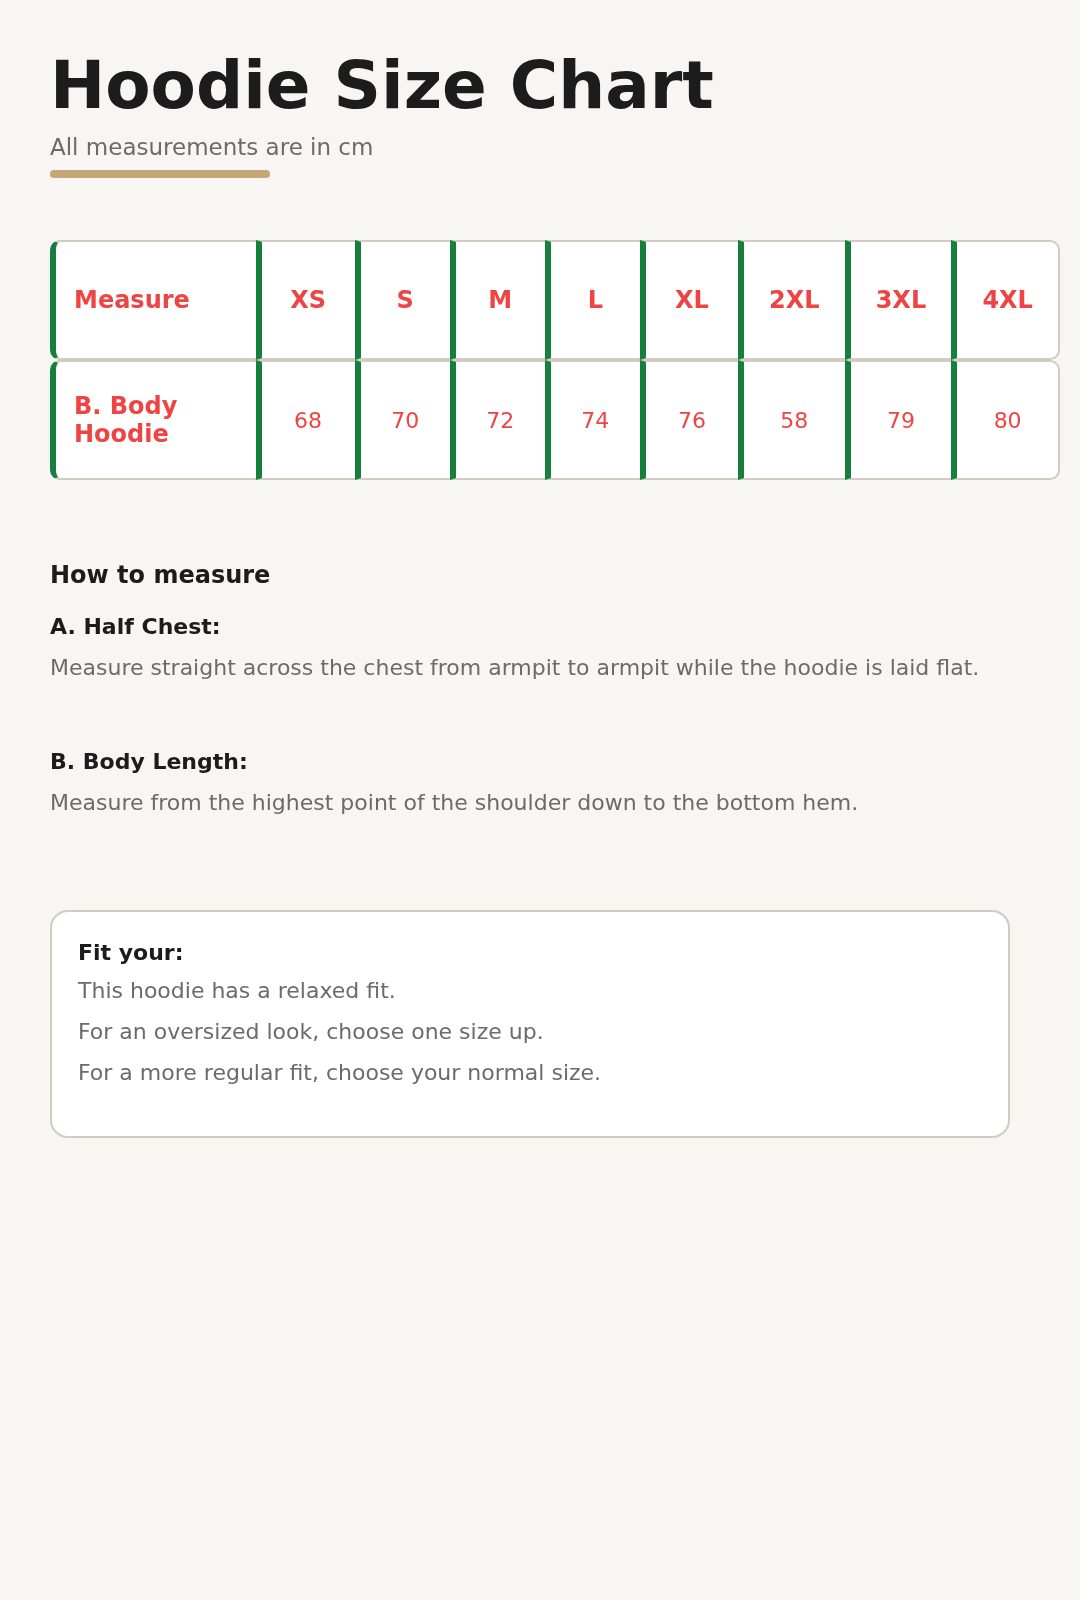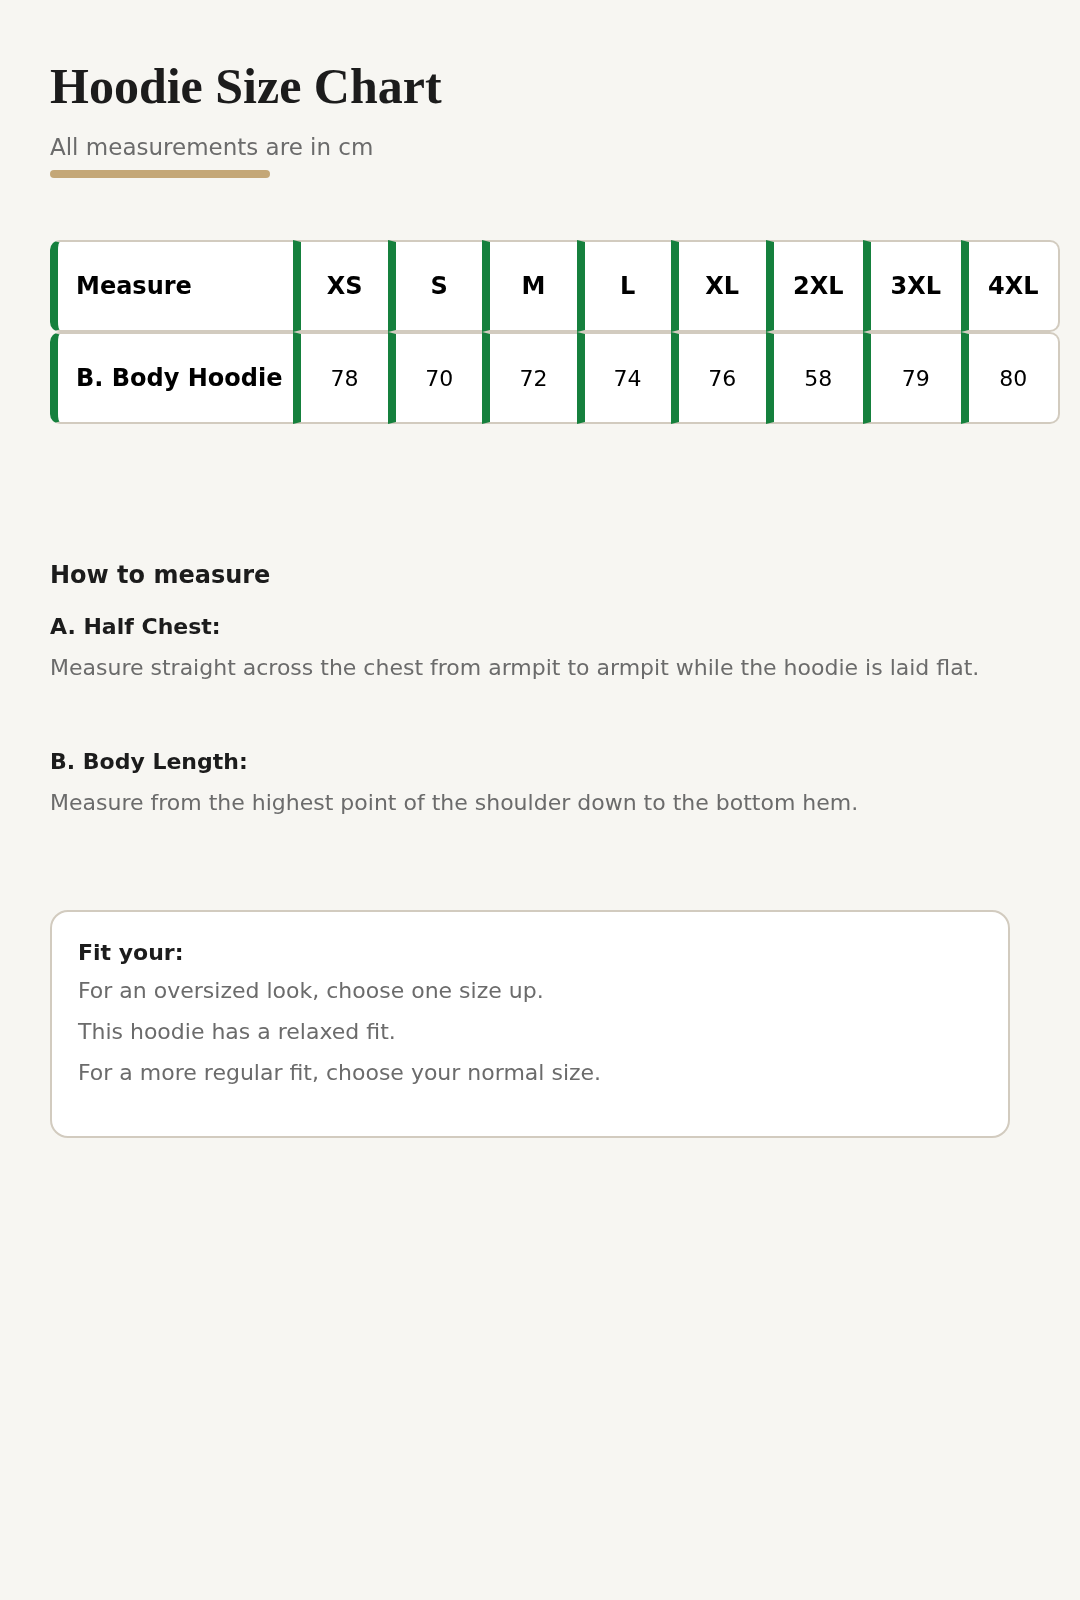--- a/index.html
+++ b/index.html
@@ -7,44 +7,44 @@
     width: 1080px; height: 1600px;
     background: #f7f6f2;
     font-family: "DejaVu Sans", sans-serif;
     color: #1c1c1c;
     position: relative;
     overflow: hidden;
   }
   .page { position: absolute; left: 50px; top: 0; width: 1010px; }
   .title {
     position: absolute; top: 56px; left: 0;
-    font-size: 50px; font-weight: bold; margin: 0; line-height: 60px;
-    color: #1c1c1c; white-space: nowrap; font-family: Liberation Serif, serif;
+    font-size: 66px; font-weight: bold; margin: 0; line-height: 60px;
+    color: #1c1c1c; white-space: nowrap;
   }
   .subtitle {
     position: absolute; top: 132px; left: 0;
     font-size: 23px; color: #6b6b6b; line-height: 30px; white-space: nowrap;
   }
   .accent-bar {
     position: absolute; top: 170px; left: 0;
     width: 220px; height: 8px; border-radius: 4px;
     background: #c4a777;
   }
   table.sizes {
     position: absolute; top: 240px; left: 0;
     border-collapse: separate; border-spacing: 0;
     table-layout: fixed;
     background: transparent;
   }
   table.sizes td, table.sizes th {
     background: #ffffff;
-    border-left: 8px solid #15803d;
+    border-left: 6px solid #15803d;
     border-top: 2px solid #d2cbbf;
-    height: 88px; padding: 0; text-align: center; vertical-align: middle;
-    font-size: 22px; color: #000000;
+    height: 88px; padding: 14px; text-align: center; vertical-align: middle;
+    font-size: 22px; color: #ef4444;
   }
   table.sizes th { font-weight: bold; font-size: 24px; }
   table.sizes .col-measure { width: 260px; text-align: left; padding-left: 18px; box-sizing: border-box; font-weight: bold; font-size: 24px; }
   table.sizes .col-size { width: 96px; margin-top: 28px; }
   table.sizes tr > *:last-child { border-right: 2px solid #d2cbbf; }
   table.sizes tr:last-child > * { border-bottom: 2px solid #d2cbbf; }
   table.sizes tr.head > * { border-bottom: 2px solid #d2cbbf; }
   table.sizes tr.head > *:first-child { border-radius: 10px 0 0 10px; }
   table.sizes tr.head > *:last-child { border-radius: 0 10px 10px 0; }
   table.sizes tr.last > *:first-child { border-radius: 10px 0 0 10px; }
@@ -91,21 +91,21 @@
       <th class="col-size">S</th>
       <th class="col-size">M</th>
       <th class="col-size">L</th>
       <th class="col-size">XL</th>
       <th class="col-size">2XL</th>
       <th class="col-size">3XL</th>
       <th class="col-size">4XL</th>
     </tr>
     <tr class="last">
       <td class="col-measure">B. Body Hoodie</td>
-      <td>78</td>
+      <td>68</td>
       <td>70</td>
       <td>72</td>
       <td>74</td>
       <td>76</td>
       <td>58</td>
       <td>79</td>
       <td>80</td>
     </tr>
   </tbody>
     </table>
@@ -117,17 +117,17 @@
     <p>Measure straight across the chest from armpit to armpit while the hoodie is laid flat.</p>
   </div>
 
   <div class="measure-block mb-b">
     <h3>B. Body Length:</h3>
     <p>Measure from the highest point of the shoulder down to the bottom hem.</p>
   </div>
 
   <div class="fit-note">
     <h4>Fit your:</h4>
+    <p>This hoodie has a relaxed fit.</p>
     <p>For an oversized look, choose one size up.</p>
-    <p>This hoodie has a relaxed fit.</p>
     <p>For a more regular fit, choose your normal size.</p>
   </div>
 </div>
 
 </body></html>

